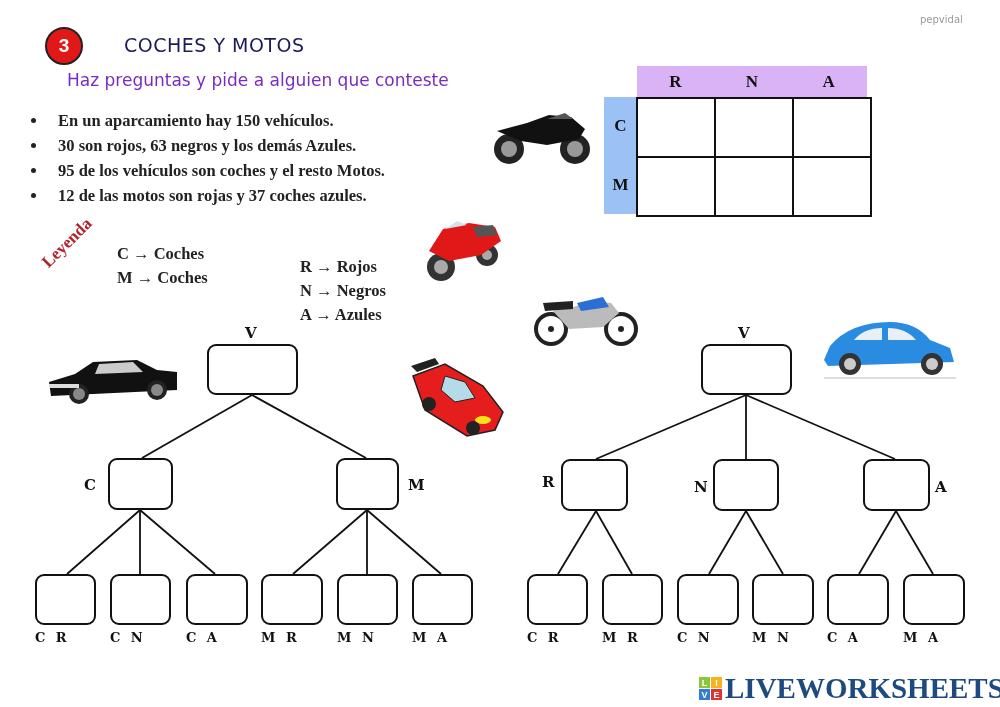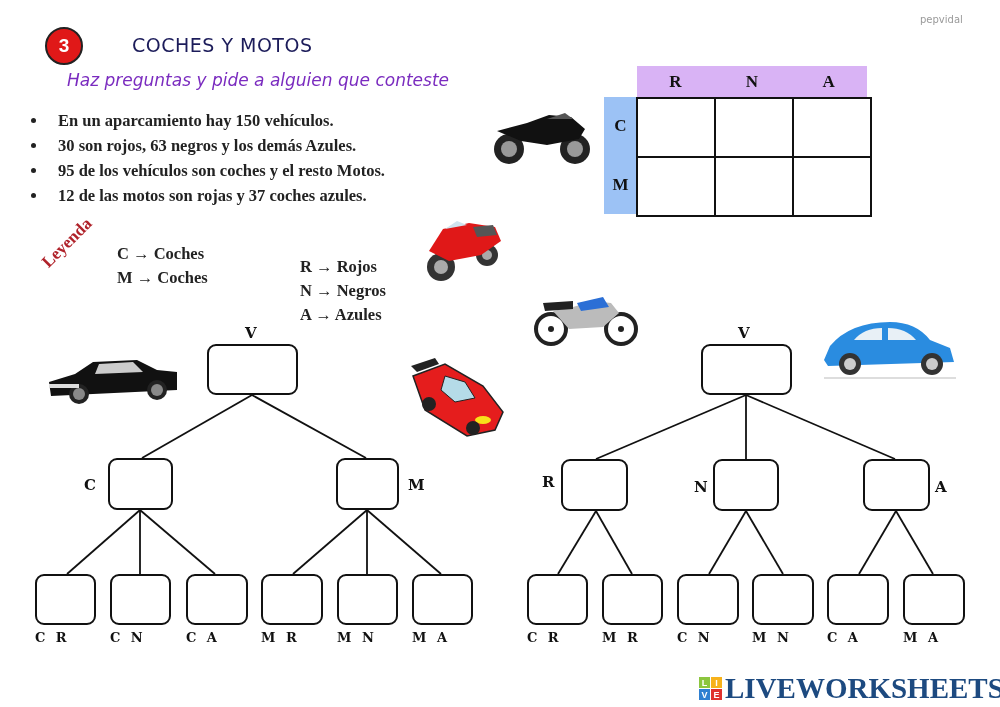--- a/index.html
+++ b/index.html
@@ -1,20 +1,20 @@
 <!DOCTYPE html>
 <html><head>
 <meta charset="utf-8">
 <style>
   html, body { margin:0; padding:0; }
   body { width:1000px; height:707px; background:#ffffff; position:relative; overflow:hidden; font-family:"Liberation Serif", serif; color:#111; }
   .abs { position:absolute; }
   .num-badge { left:45px; top:27px; width:38px; height:38px; border-radius:50%; background:#e01818; border:2px solid #222; box-sizing:border-box; color:#fff; font-family:"Liberation Sans", sans-serif; font-weight:bold; font-size:19px; display:flex; align-items:center; justify-content:center; }
-  .title { left:132px; top:34px; font-family:"DejaVu Sans", sans-serif; font-size:19px; color:#1c1c5a; letter-spacing:0.5px; }
-  .subtitle { left:67px; top:70px; font-family:"DejaVu Sans", sans-serif; font-style:italic; font-size:17px; color:#7a2bbf; }
+  .title { left:124px; top:34px; font-family:"DejaVu Sans", sans-serif; font-size:19px; color:#1c1c5a; letter-spacing:0.5px; }
+  .subtitle { left:67px; top:70px; font-family:"DejaVu Sans", sans-serif; font-size:17px; color:#7a2bbf; }
   .author { left:920px; top:14px; font-family:"DejaVu Sans", sans-serif; font-size:10px; color:#9a9a9a; }
   ul.facts { position:absolute; left:28px; top:108px; margin:0; padding-left:20px; font-weight:bold; font-size:16.5px; line-height:25px; color:#222; }
   ul.facts li { padding-left:10px; }
   .legend-word { left:38px; top:258px; color:#b0222a; font-size:17px; font-weight:bold; transform:rotate(-45deg); transform-origin:left top; font-family:"Liberation Serif", serif; }
   .legend-col { font-weight:bold; font-size:16.5px; line-height:24px; color:#222; }
   
   .rna-head { left:637px; top:66px; width:230px; height:31px; background:#d9b3f5; display:flex; }
   .rna-head span { flex:1; text-align:center; font-weight:bold; font-size:17px; line-height:31px; }
   .rna-side { left:604px; top:97px; width:33px; height:117px; background:#9cc2f5; display:flex; flex-direction:column; }
   .rna-side span { flex:1; text-align:center; font-weight:bold; font-size:17px; display:flex; align-items:center; justify-content:center; }

